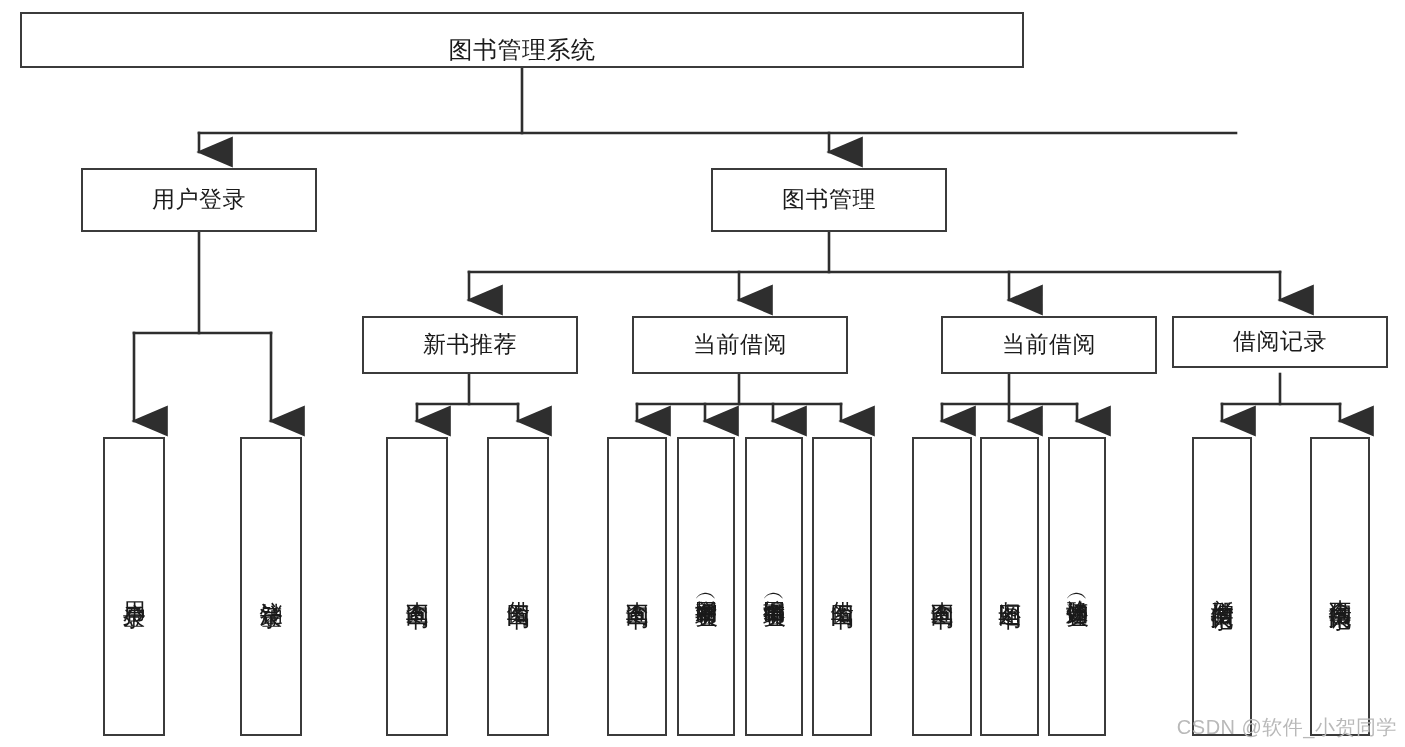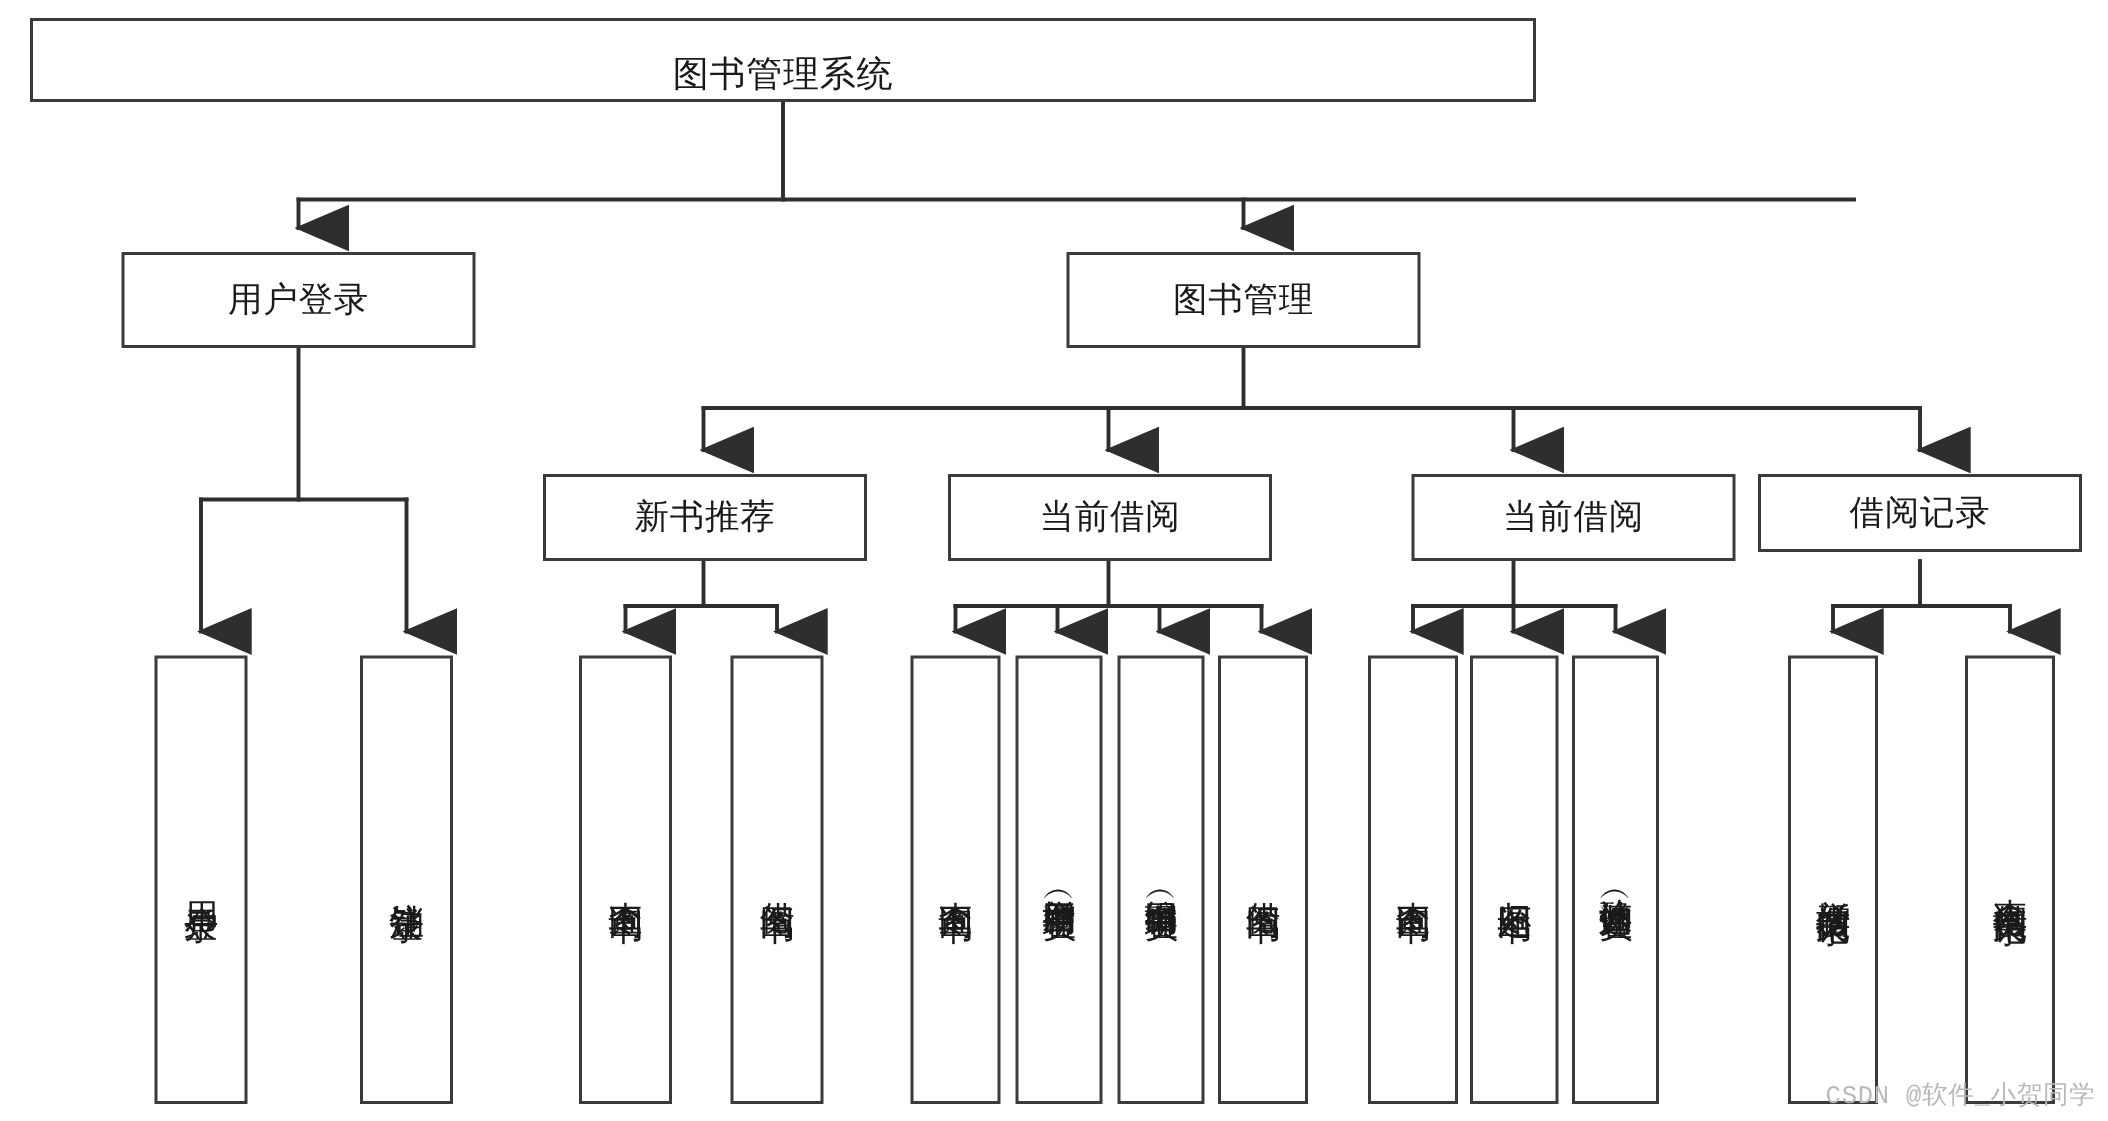--- a/index.html
+++ b/index.html
@@ -67,25 +67,25 @@
   }
   .node.vert.tight .lbl {
     font-size: 22px;
     letter-spacing: 1px;
     line-height: 1.2;
   }
   .watermark {
     position: absolute;
     right: 8px;
     bottom: 6px;
-    font-size: 17px;
+    font-size: 20px;
     color: #b9b9b9;
     letter-spacing: 0.5px;
     white-space: nowrap;
-    font-family: Liberation Mono, monospace;
+    font-family: Liberation Sans, sans-serif;
   }
 </style>
 </head>
 <body>
 
 <div id="canvas">
 
   <svg class="wires" viewBox="0 0 1405 747">
     <defs>
       <marker id="arrow" viewBox="0 0 12 14" refX="6" refY="13" markerWidth="12" markerHeight="14" orient="auto-start-reverse">

